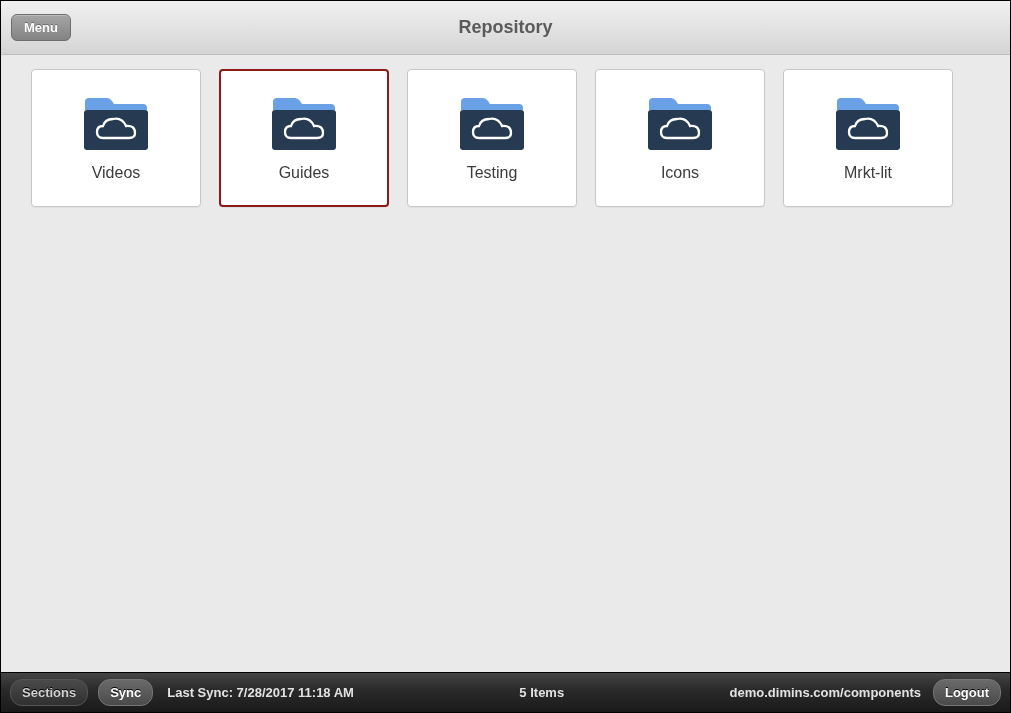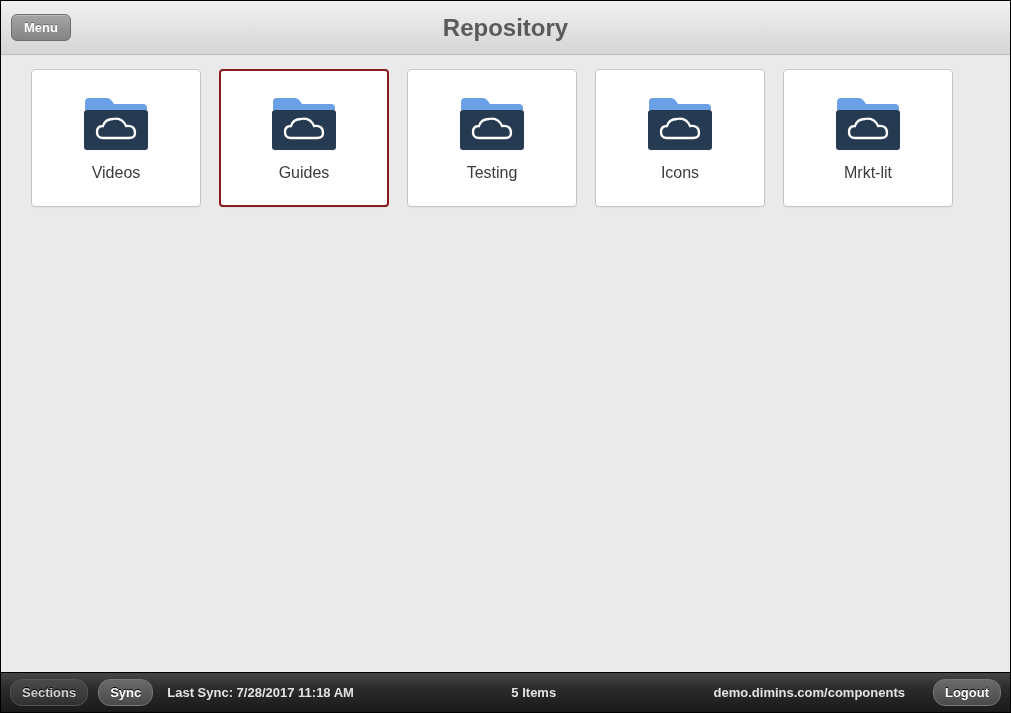--- a/index.html
+++ b/index.html
@@ -25,21 +25,21 @@
     font-weight: bold;
     padding: 5px 12px;
     cursor: pointer;
     text-shadow: 0 -1px 0 rgba(0,0,0,0.3);
     box-shadow: inset 0 1px 0 rgba(255,255,255,0.25);
   }
   .header-title {
     position: absolute;
     left: 0; right: 0;
     text-align: center;
-    font-size: 24px;
+    font-size: 18px;
     font-weight: bold;
     color: #5a5a5a;
     pointer-events: none;
   }
 
   
   .main {
     flex: 1;
     padding: 14px 30px;
     display: flex;
@@ -99,21 +99,21 @@
   .footer-btn.light {
     background: linear-gradient(to bottom, #6a6a6a, #4a4a4a);
     color: #fff;
     border-color: #777;
     text-align: center;
   }
   .footer-sep { width: 10px; }
   .sync-text { margin-left: 14px; font-weight: bold; }
   .item-count { flex: 0 0 auto; font-weight: bold; }
   .spacer { flex: 1; }
-  .url-text { font-weight: bold; margin-right: 28px; }
+  .url-text { font-weight: bold; margin-right: 12px; }
 </style>
 </head>
 <body>
 
 <div class="header">
   <button class="menu-btn">Menu</button>
   <div class="header-title">Repository</div>
 </div>
 
 <div class="main">

